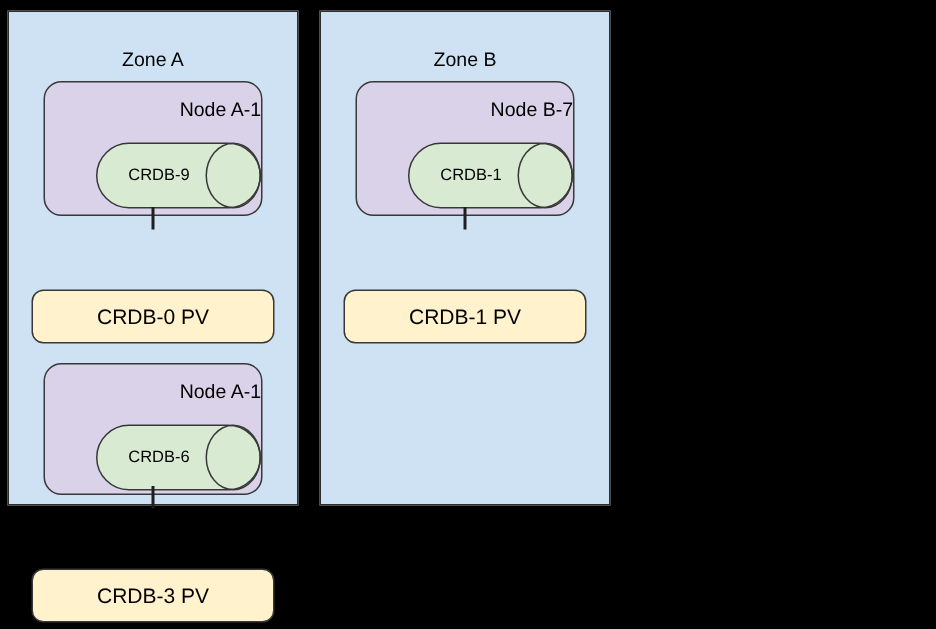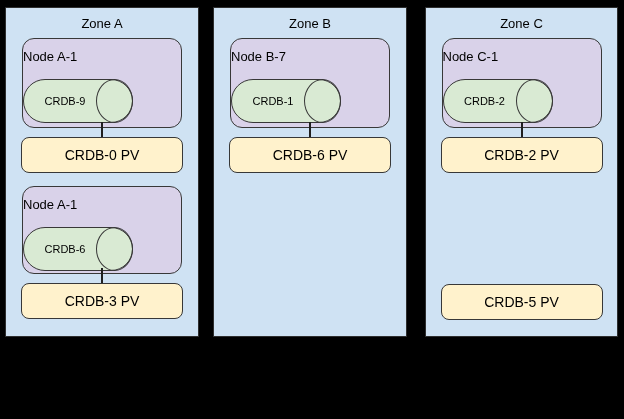--- a/index.html
+++ b/index.html
@@ -18,39 +18,39 @@
   .zone {
     position: absolute;
     top: 7px;
     height: 330px;
     width: 194px;
     background: #cfe2f3;
     border: 1.5px solid #2e2e2e;
     display: flex;
     flex-direction: column;
     align-items: center;
-    padding-top: 8px;
+    padding-top: 24px;
   }
   .zone-a { left: 5px; }
   .zone-b { left: 213px; }
   .zone-c { left: 425px; width: 193px; }
   .zone-label {
     font-size: 13px;
     line-height: 16px;
     height: 16px;
     text-align: center;
   }
   .node {
-    width: 160px;
+    width: 146px;
     background: #d9d2e9;
     border: 1px solid #383838;
     border-radius: 12px;
     display: flex;
     flex-direction: column;
-    align-items: flex-start;
+    align-items: flex-end;
     flex-shrink: 0;
   }
   .node-row1 { height: 90px; margin-top: 6px; }
   .node-row2 { height: 88px; margin-top: 13px; }
   .node-label {
     font-size: 13px;
     line-height: 16px;
     margin-top: 10px;
   }
   .cyl {
@@ -89,20 +89,21 @@
   .pv {
     width: 162px; height: 36px;
     background: #fff2cc;
     border: 1px solid #383838;
     border-radius: 8px;
     display: flex;
     align-items: center;
     justify-content: center;
     font-size: 14px;
     flex-shrink: 0;
+    margin-top: 40px;
   }
   .pv-bottom {
     margin-top: auto;
     margin-bottom: 16px;
   }
 </style>
 </head>
 <body>
 
 <div class="canvas">
@@ -135,34 +136,19 @@
     <div class="zone-label">Zone B</div>
 
     <div class="node node-row1">
       <div class="node-label">Node B-7</div>
       <div class="cyl">
         <div class="cyl-cap"></div>
         <div class="cyl-label">CRDB-1</div>
       </div>
     </div>
     <div class="connector"></div>
-    <div class="pv">CRDB-6 PV</div>
+    <div class="pv">CRDB-1 PV</div>
 
     <div class="spacer-10"></div>
   </div>
 
-  <div class="zone zone-c">
-    <div class="zone-label">Zone C</div>
-
-    <div class="node node-row1">
-      <div class="node-label">Node C-1</div>
-      <div class="cyl">
-        <div class="cyl-cap"></div>
-        <div class="cyl-label">CRDB-2</div>
-      </div>
-    </div>
-    <div class="connector"></div>
-    <div class="pv">CRDB-2 PV</div>
-
-    <div class="pv pv-bottom">CRDB-5 PV</div>
-  </div>
 
 </div>
 
 </body></html>

